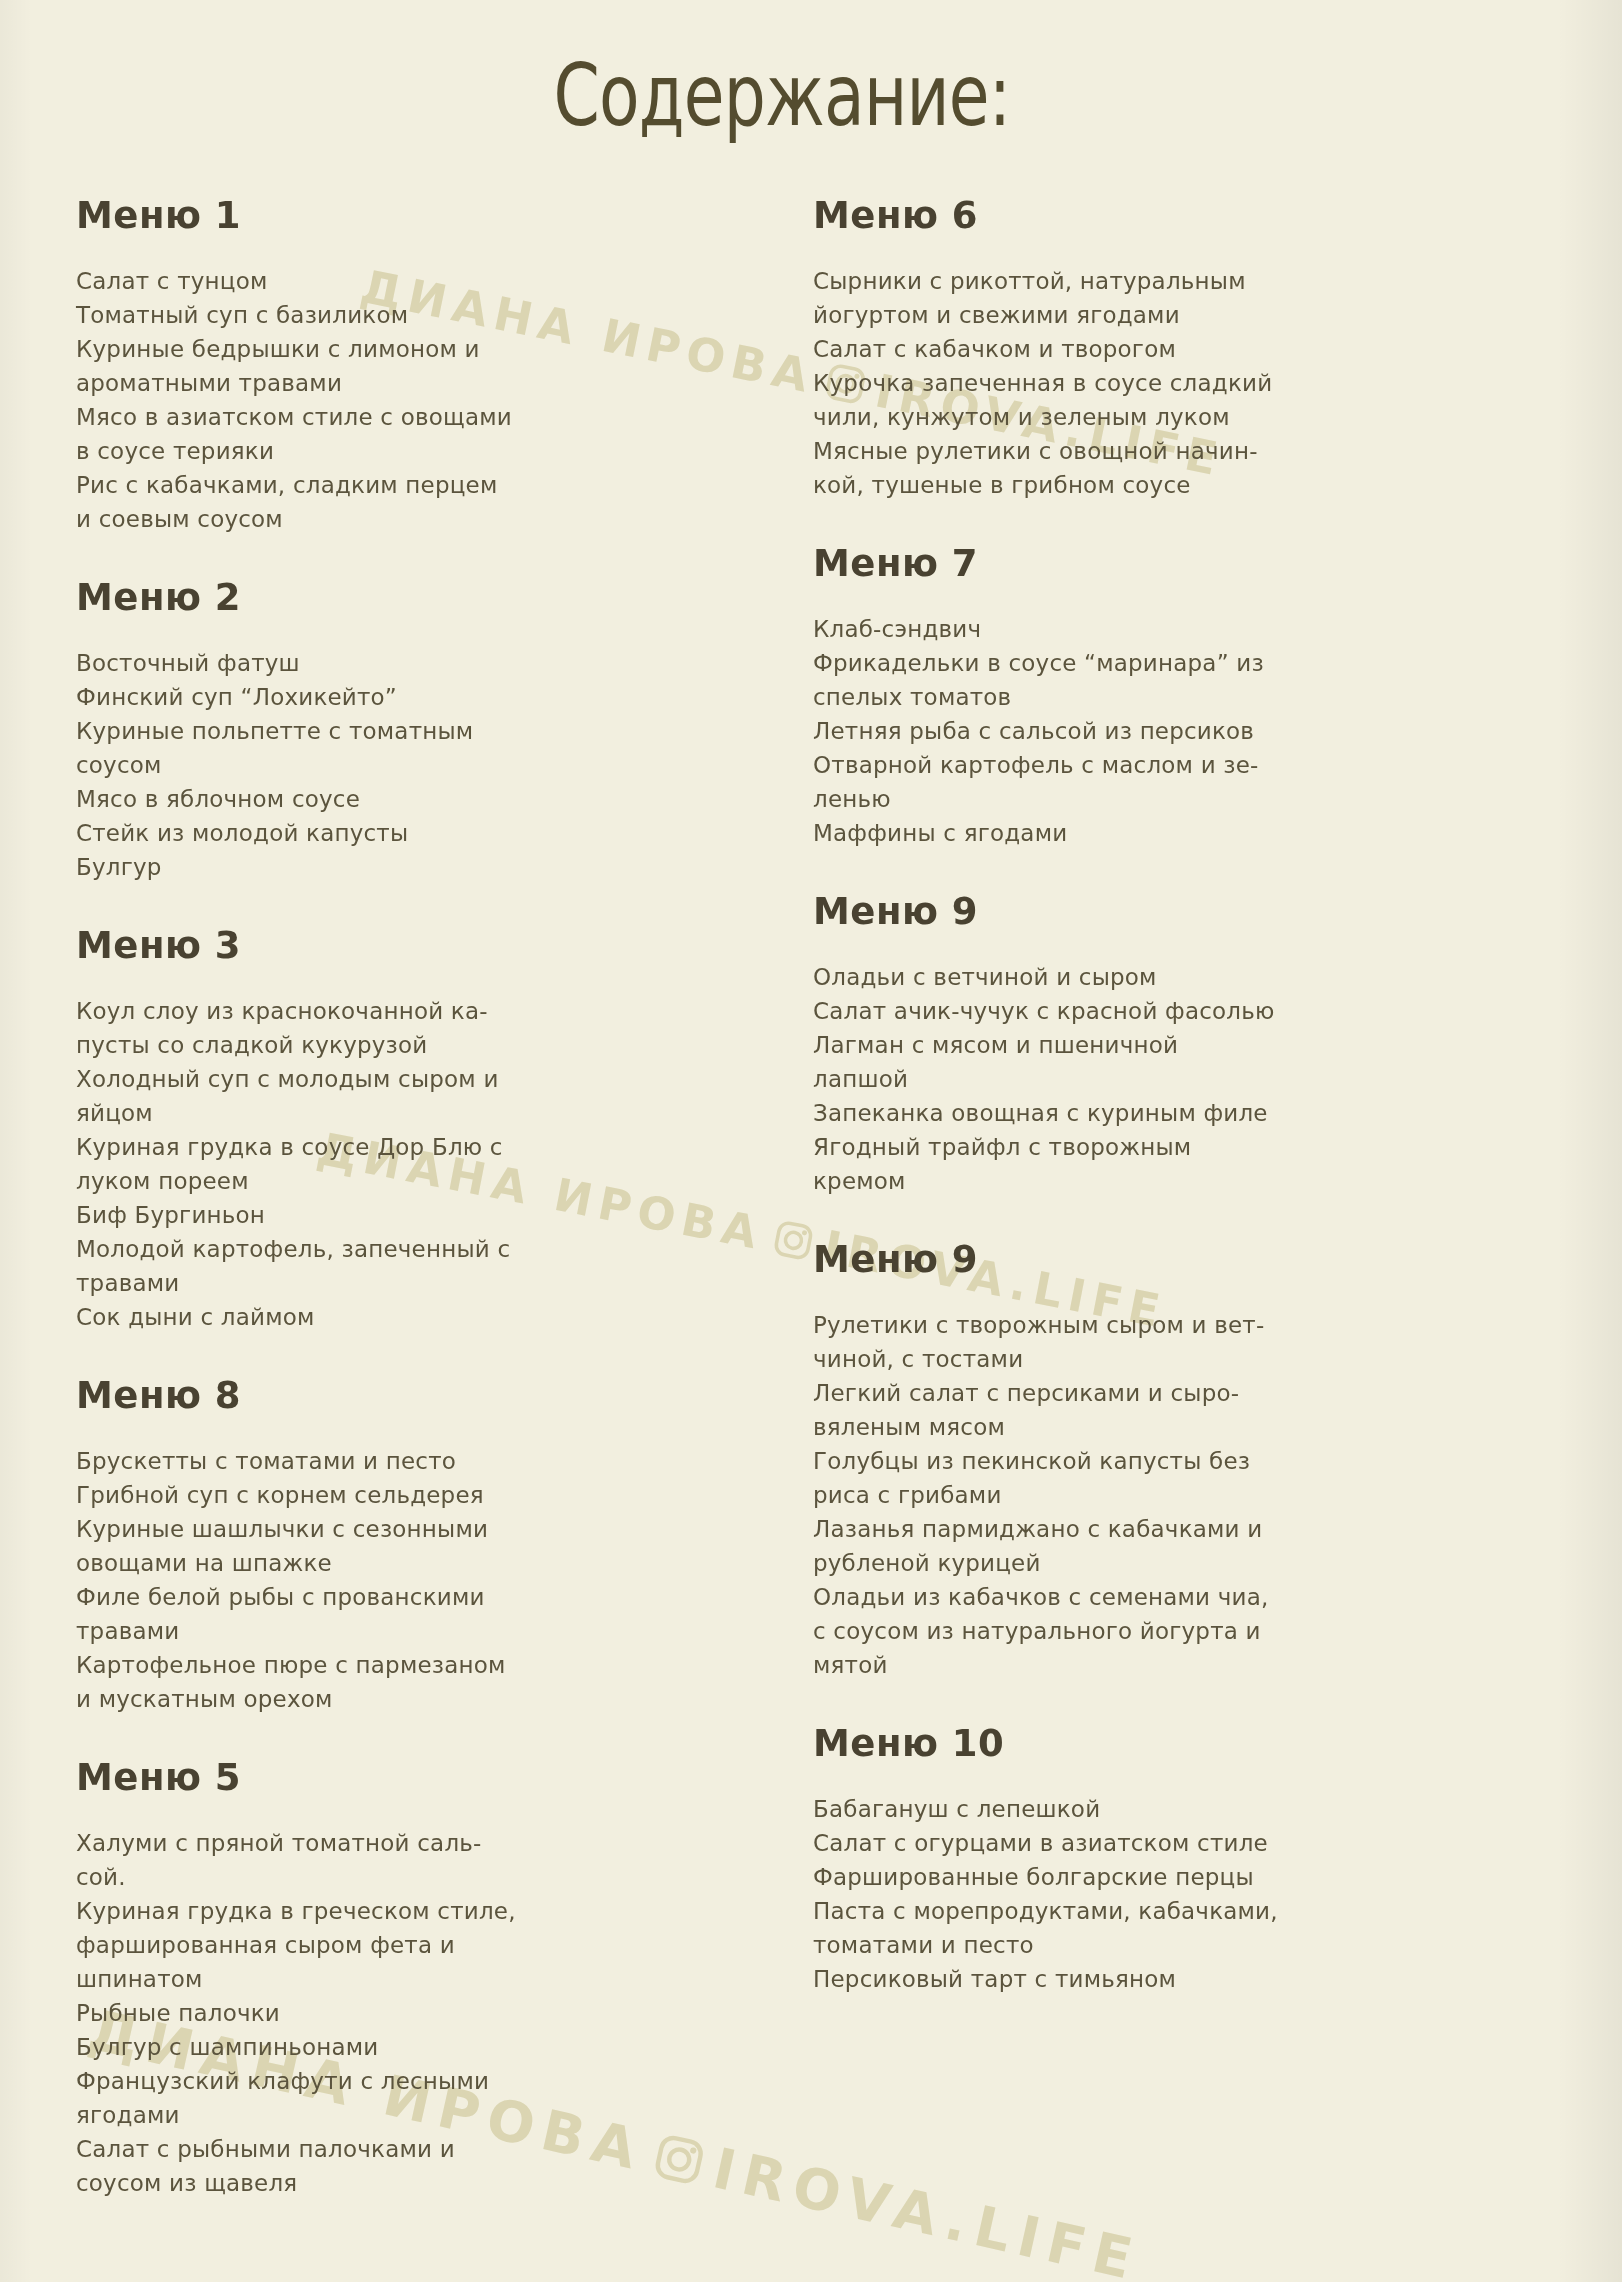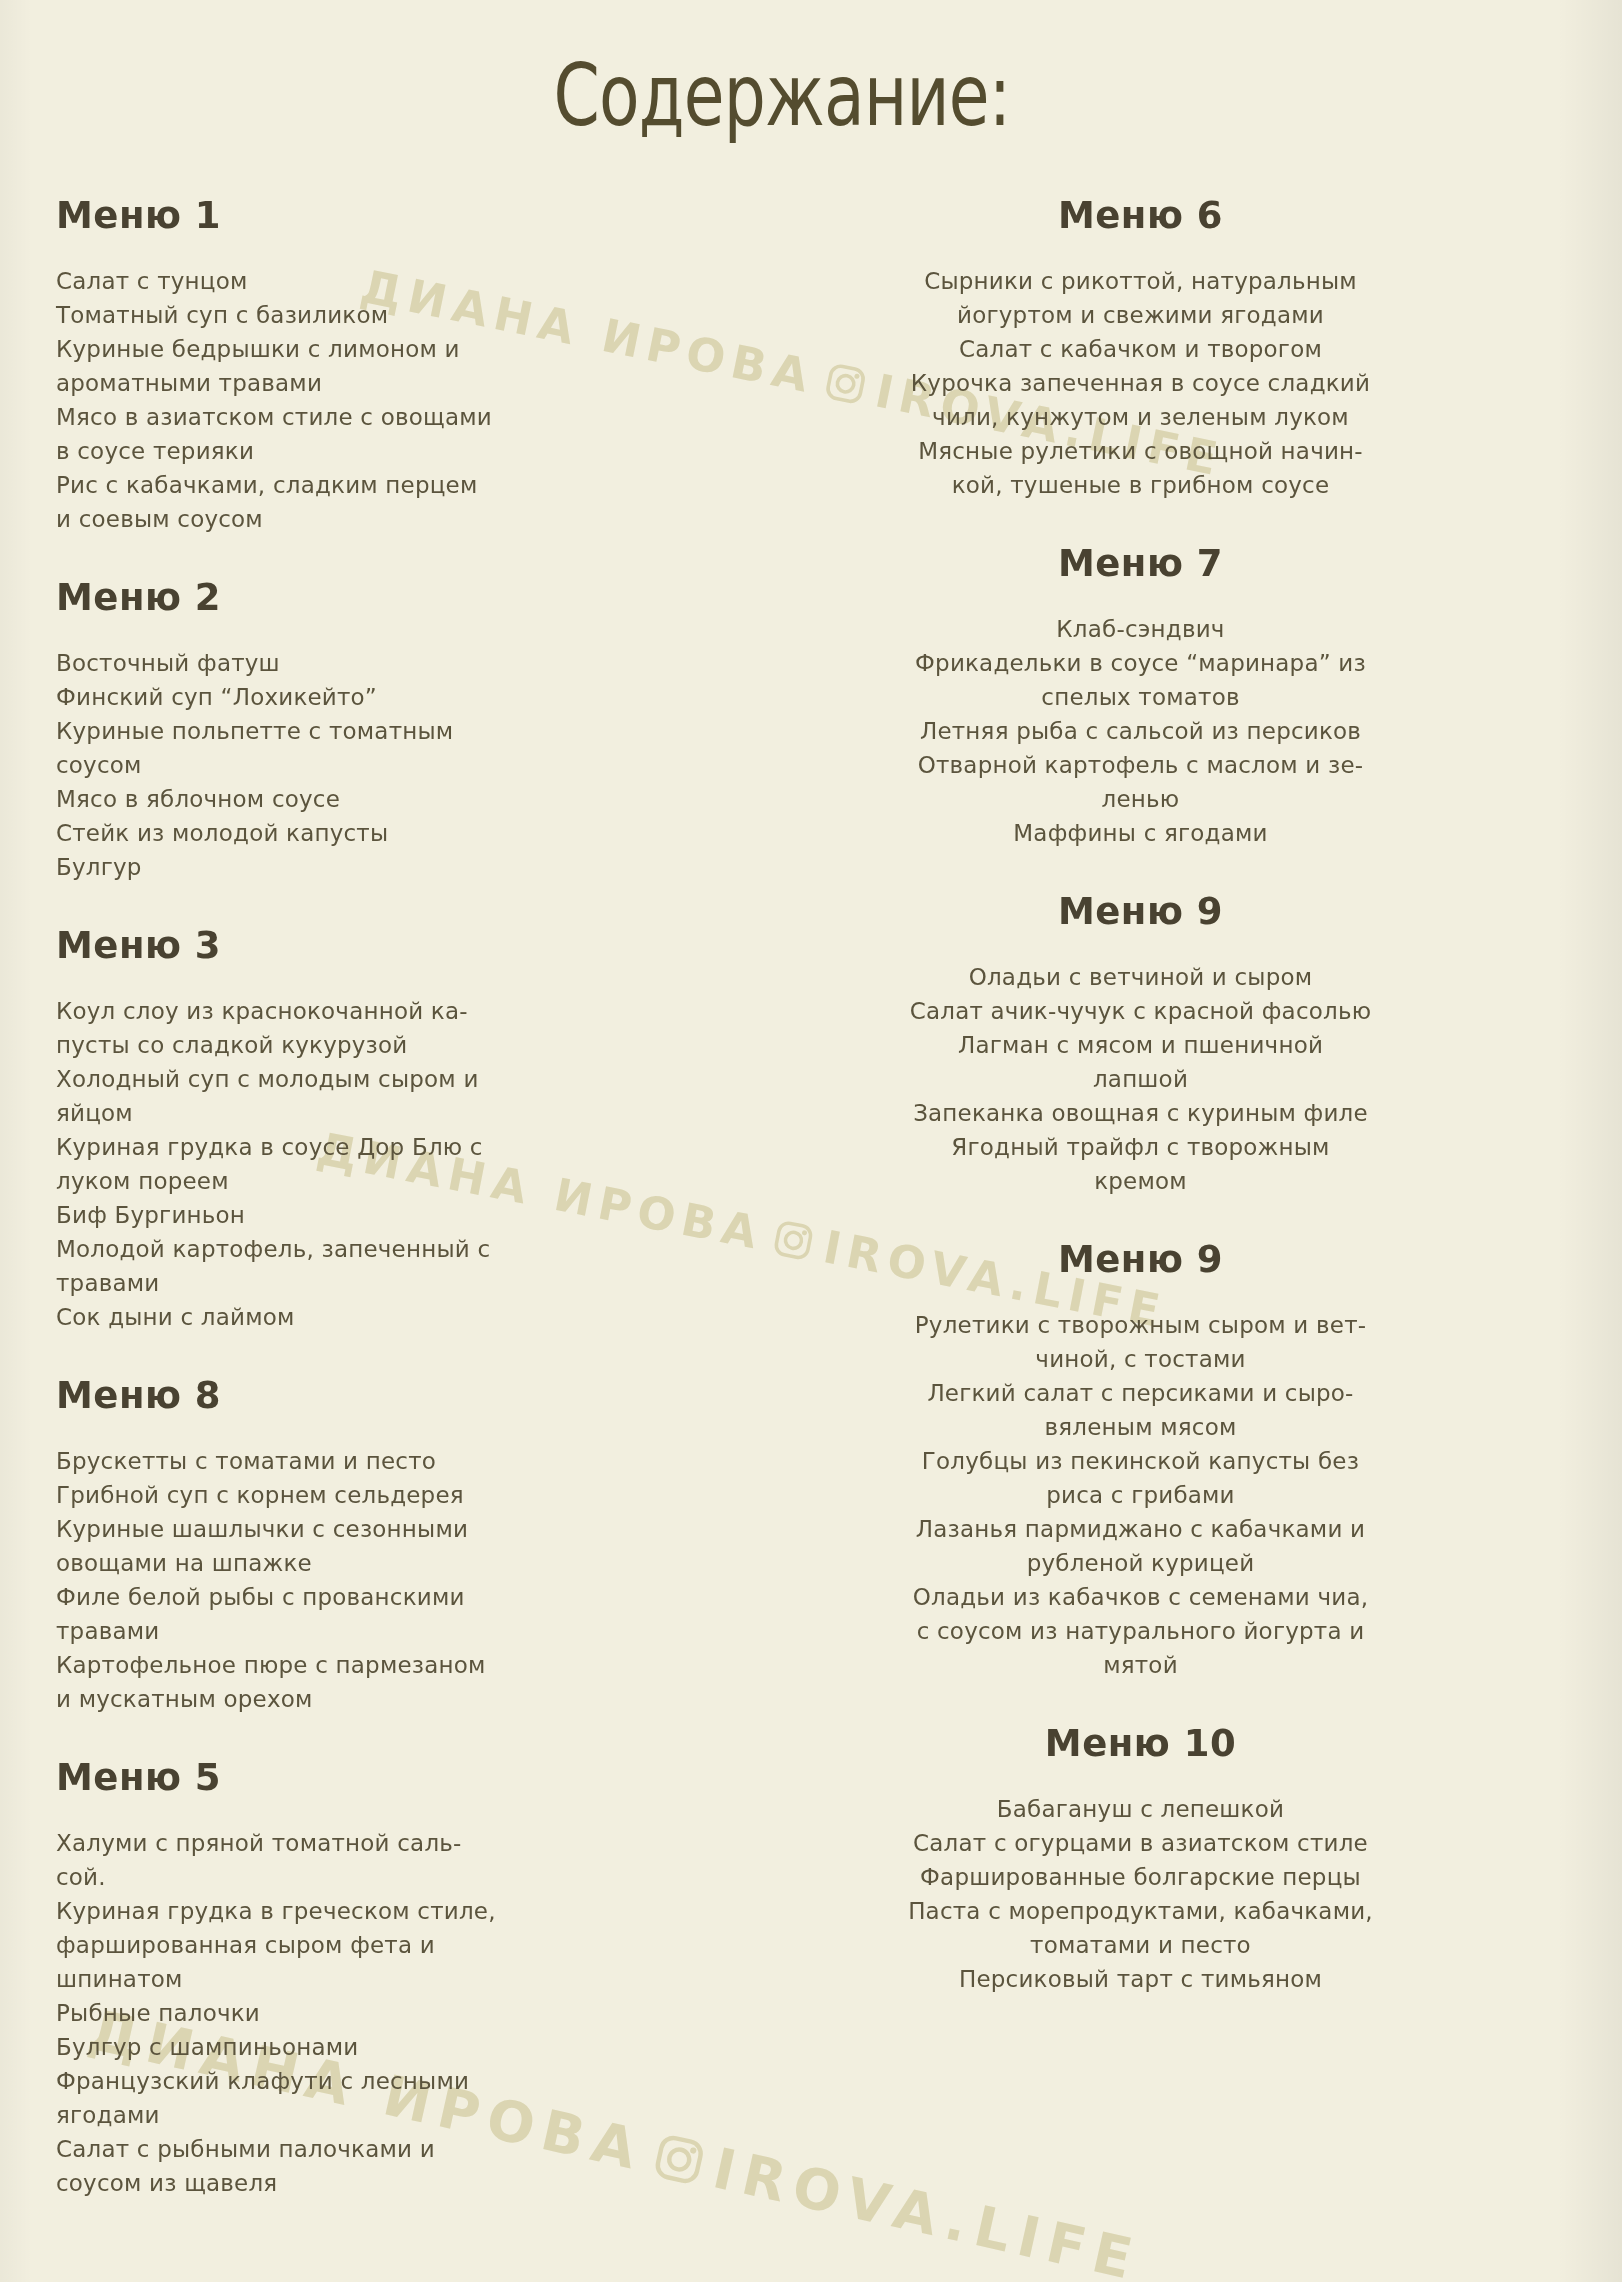--- a/index.html
+++ b/index.html
@@ -45,25 +45,25 @@
   .page-title .condense{
     display:inline-block;
     transform:translateX(-29px) scaleX(0.78);
     transform-origin:center;
     letter-spacing:-1px;
   }
 
   .columns{
     position:relative;z-index:1;
     display:flex;
-    margin:54px 0 0 56px;
+    margin:54px 0 0 76px;
     gap:95px;
   }
   .col-left{width:642px;flex:none;}
-  .col-right{width:695px;flex:none;text-align:center;}
+  .col-right{width:695px;flex:none;}
 
   .menu-section{margin:0 0 42px;}
   .menu-title{
     margin:0 0 29px;
     font-size:37px;
     line-height:39px;
     font-weight:700;
     color:#494231;
     letter-spacing:0.5px;
   }

